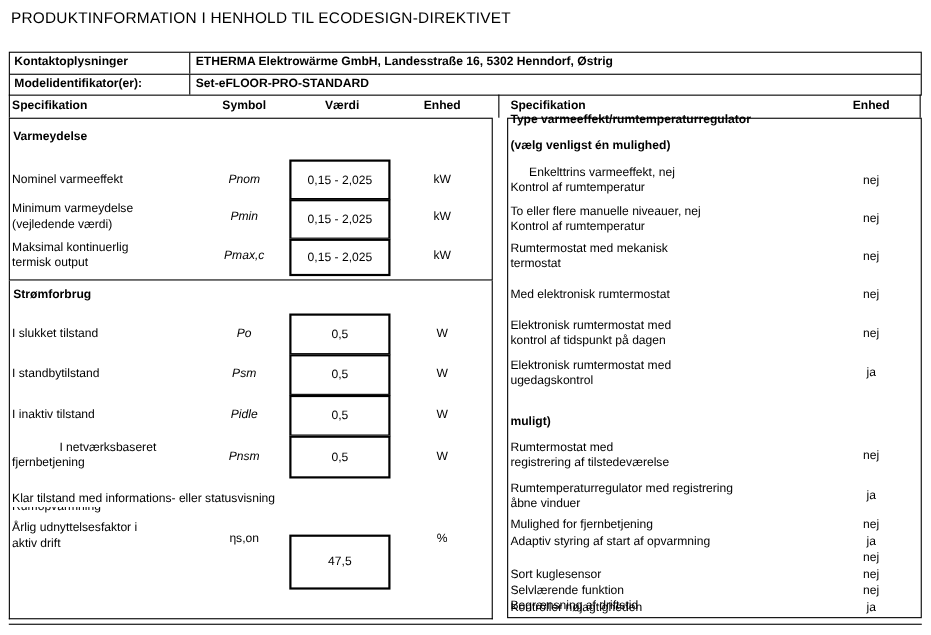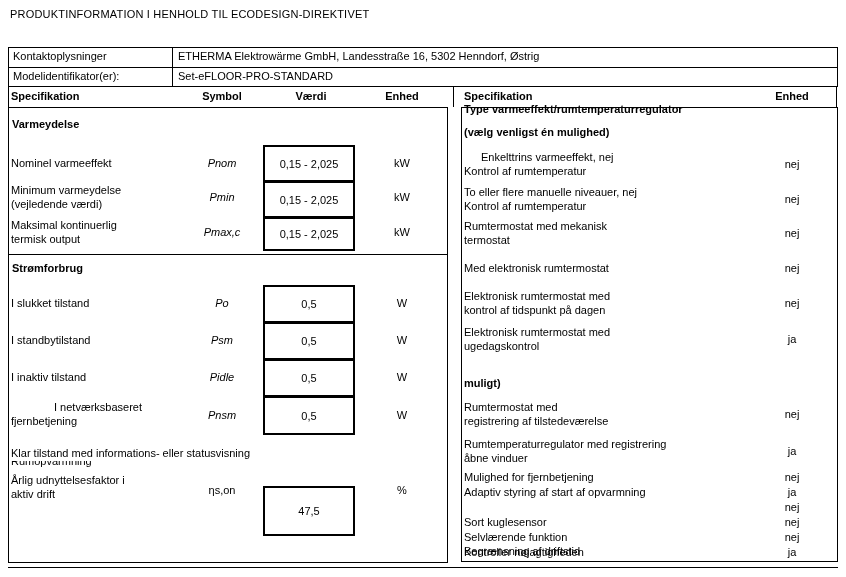--- a/index.html
+++ b/index.html
@@ -2,23 +2,23 @@
 <html><head>
 <meta charset="utf-8">
 <style>
   html,body{margin:0;padding:0;background:#fff;}
   .page{position:relative;width:846px;height:577px;background:#ffffff;
         font-family:"Liberation Sans", sans-serif;font-size:11px;color:#000;overflow:hidden;}
   .t{position:absolute;line-height:14px;white-space:nowrap;}
   .b{font-weight:bold;}
   .it{font-style:italic;}
   .cc{text-align:center;width:100px;}
-  .title{position:absolute;left:10px;top:8px;font-size:11px;letter-spacing:.2px;white-space:nowrap;}
+  .title{position:absolute;left:10px;top:8px;font-size:14px;letter-spacing:.2px;white-space:nowrap;}
   .info-table{position:absolute;left:8px;top:47px;width:830px;height:40px;border:1.6px solid #000;box-sizing:border-box;}
-  .info-row{display:flex;height:18.5px;border-bottom:1.4px solid #000;}
+  .info-row{display:flex;height:18.5px;border-bottom:1.4px solid #000;font-weight:bold;}
   .info-row.last{border-bottom:none;}
   .info-label{width:164px;border-right:1.4px solid #000;padding:2px 0 0 4px;box-sizing:border-box;white-space:nowrap;}
   .info-value{flex:1;padding:2px 0 0 5px;white-space:nowrap;}
   .blk{position:absolute;border:1.6px solid #000;box-sizing:border-box;background:transparent;}
   .vbox{position:absolute;width:92px;border:2px solid #000;box-sizing:border-box;
         display:flex;align-items:center;justify-content:center;background:#fff;}
   .vline{position:absolute;width:0;border-left:1.6px solid #000;}
   .hline{position:absolute;height:0;border-top:1.6px solid #000;}
   .clipwrap{position:absolute;overflow:hidden;height:9px;}
   .clipwrap .inner{display:block;margin-top:-7px;line-height:14px;white-space:nowrap;}

